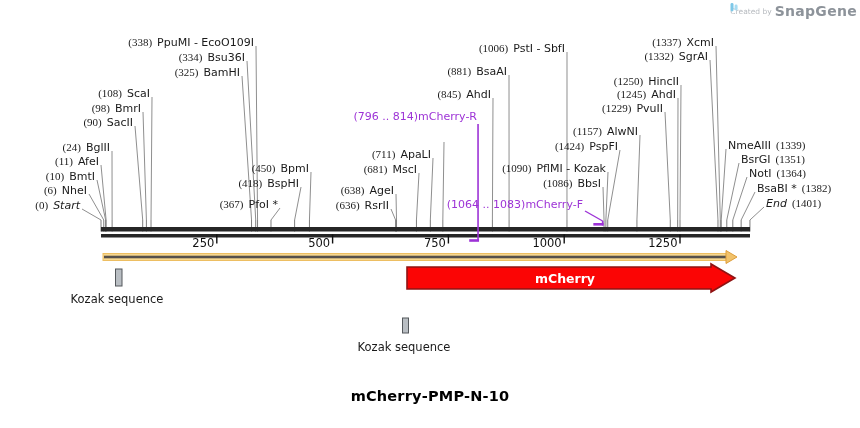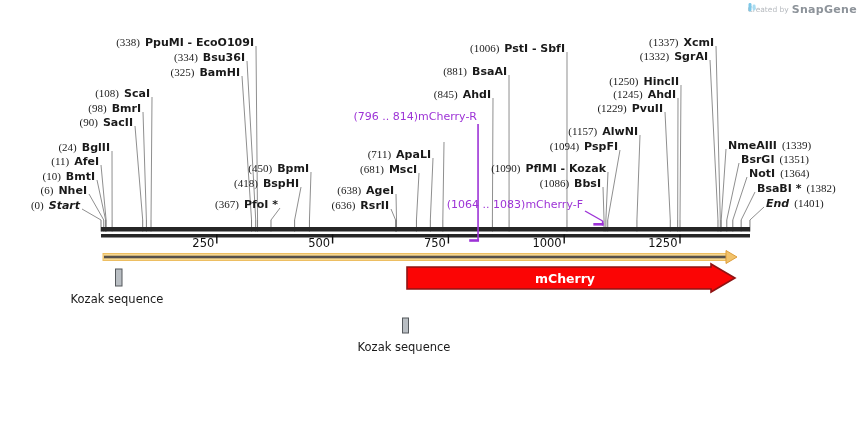--- a/index.html
+++ b/index.html
@@ -5,33 +5,33 @@
   html,body{margin:0;padding:0;background:#ffffff;}
   #canvas{
     position:relative;width:860px;height:428px;background:#ffffff;overflow:hidden;
     font-family:"DejaVu Sans","Liberation Sans",sans-serif;
   }
   svg{position:absolute;left:0;top:0;}
   #labels{position:absolute;left:0;top:0;width:860px;height:428px;pointer-events:none;}
   .site-label{position:absolute;white-space:nowrap;font-size:11px;line-height:14px;color:#1a1a1a;pointer-events:auto;}
   .site-label.pre{transform:translateX(-100%);}
   .site-label .pos{font-weight:normal;color:#1a1a1a;font-family:Liberation Serif, serif;}
-  .site-label .name{font-weight:bold;margin-top:40px;}
+  .site-label .name{font-weight:normal;margin-top:40px;}
   .site-label.pre .name{margin-left:5px;}
   .site-label.post .name{margin-right:5px;}
   .site-label.term .name{font-style:italic;}
   .primer-label{position:absolute;white-space:nowrap;font-size:11px;line-height:14px;transform:translateX(-100%);pointer-events:auto;}
   .primer-label .name{}
   .kozak-label{position:absolute;white-space:nowrap;font-size:11.5px;color:#1a1a1a;transform:translateX(-50%);}
   #title-block{position:absolute;left:0;top:388px;width:860px;text-align:center;color:#000;}
   #title-name{font-size:14.5px;font-weight:bold;letter-spacing:.2px;}
   #title-len{font-size:11px;margin-top:2px;color:#222;}
   #credit{position:absolute;top:3px;right:3px;display:flex;align-items:center;gap:3px;}
   #credit .created{font-size:7.5px;color:#b6babf;}
-  #credit .brand{font-size:11px;font-weight:600;color:#8d939a;letter-spacing:.3px;}
+  #credit .brand{font-size:14px;font-weight:600;color:#8d939a;letter-spacing:.3px;}
   .ruler-num{font-family:"DejaVu Sans","Liberation Sans",sans-serif;}
 </style>
 </head>
 <body>
 
 <div id="canvas">
   <svg id="map-svg" width="860" height="428" viewBox="0 0 860 428">
       <line x1="82" y1="209" x2="101" y2="220" stroke="#8f8f8f" stroke-width="1"></line>
       <line x1="101" y1="220" x2="101" y2="231.5" stroke="#7c7c7c" stroke-width="1"></line>
       <line x1="89" y1="194" x2="103.7792" y2="220" stroke="#8f8f8f" stroke-width="1"></line>
@@ -154,40 +154,41 @@
       <div class="site-label pre" style="left: 309px; top: 161px;"><span class="pos">(450)</span><span class="name">BpmI</span></div>
       <div class="site-label pre" style="left: 389px; top: 198px;"><span class="pos">(636)</span><span class="name">RsrII</span></div>
       <div class="site-label pre" style="left: 394px; top: 183px;"><span class="pos">(638)</span><span class="name">AgeI</span></div>
       <div class="site-label pre" style="left: 417px; top: 162px;"><span class="pos">(681)</span><span class="name">MscI</span></div>
       <div class="site-label pre" style="left: 431px; top: 147px;"><span class="pos">(711)</span><span class="name">ApaLI</span></div>
       <div class="site-label pre" style="left: 491px; top: 87px;"><span class="pos">(845)</span><span class="name">AhdI</span></div>
       <div class="site-label pre" style="left: 507px; top: 64px;"><span class="pos">(881)</span><span class="name">BsaAI</span></div>
       <div class="site-label pre" style="left: 565px; top: 41px;"><span class="pos">(1006)</span><span class="name">PstI - SbfI</span></div>
       <div class="site-label pre" style="left: 601px; top: 176px;"><span class="pos">(1086)</span><span class="name">BbsI</span></div>
       <div class="site-label pre" style="left: 606px; top: 161px;"><span class="pos">(1090)</span><span class="name">PflMI - Kozak</span></div>
-      <div class="site-label pre" style="left: 618px; top: 139px;"><span class="pos">(1094)</span><span class="name">PspFI</span></div>
+      <div class="site-label pre" style="left: 618px; top: 139px;"><span class="pos">(1424)</span><span class="name">PspFI</span></div>
       <div class="site-label pre" style="left: 638px; top: 124px;"><span class="pos">(1157)</span><span class="name">AlwNI</span></div>
       <div class="site-label pre" style="left: 663px; top: 101px;"><span class="pos">(1229)</span><span class="name">PvuII</span></div>
       <div class="site-label pre" style="left: 676px; top: 87px;"><span class="pos">(1245)</span><span class="name">AhdI</span></div>
       <div class="site-label pre" style="left: 679px; top: 74px;"><span class="pos">(1250)</span><span class="name">HincII</span></div>
       <div class="site-label pre" style="left: 708px; top: 49px;"><span class="pos">(1332)</span><span class="name">SgrAI</span></div>
       <div class="site-label pre" style="left: 714px; top: 35px;"><span class="pos">(1337)</span><span class="name">XcmI</span></div>
       <div class="site-label post" style="left: 728px; top: 138px; text-align: right;"><span class="name">NmeAIII</span><span class="pos">(1339)</span></div>
       <div class="site-label post" style="left: 741px; top: 152px;"><span class="name">BsrGI</span><span class="pos">(1351)</span></div>
       <div class="site-label post" style="left: 749px; top: 166px;"><span class="name">NotI</span><span class="pos">(1364)</span></div>
       <div class="site-label post" style="left: 757px; top: 181px;"><span class="name">BsaBI *</span><span class="pos">(1382)</span></div>
       <div class="site-label post term" style="left: 766px; top: 196px;"><span class="name">End</span><span class="pos">(1401)</span></div>
       <div class="primer-label" style="left: 477px; top: 110px; color: rgb(157, 51, 214);"><span>(796 .. 814)</span><span class="name">mCherry-R</span></div>
       <div class="primer-label" style="left: 583px; top: 198px; color: rgb(157, 51, 214);"><span>(1064 .. 1083)</span><span class="name">mCherry-F</span></div>
     </div>
 
   <div class="kozak-label" id="kozak-label-1" style="left: 117px; top: 292px;">Kozak sequence</div>
   <div class="kozak-label" id="kozak-label-2" style="left: 404px; top: 340px;">Kozak sequence</div>
 
   <div id="title-block">
+    <div id="title-name">mCherry-PMP-N-10</div>
   </div>
 
   <div id="credit">
     <span class="created">Created by</span>
     <svg width="9" height="11" viewBox="0 0 9 11">
       <rect x="0.5" y="0" width="3" height="8.5" rx="1.4" fill="#7ec8e8"></rect>
       <rect x="4.6" y="1.5" width="3" height="6" rx="1.4" fill="#a8dcf2"></rect>
     </svg>
     <span class="brand">SnapGene</span>
   </div>

